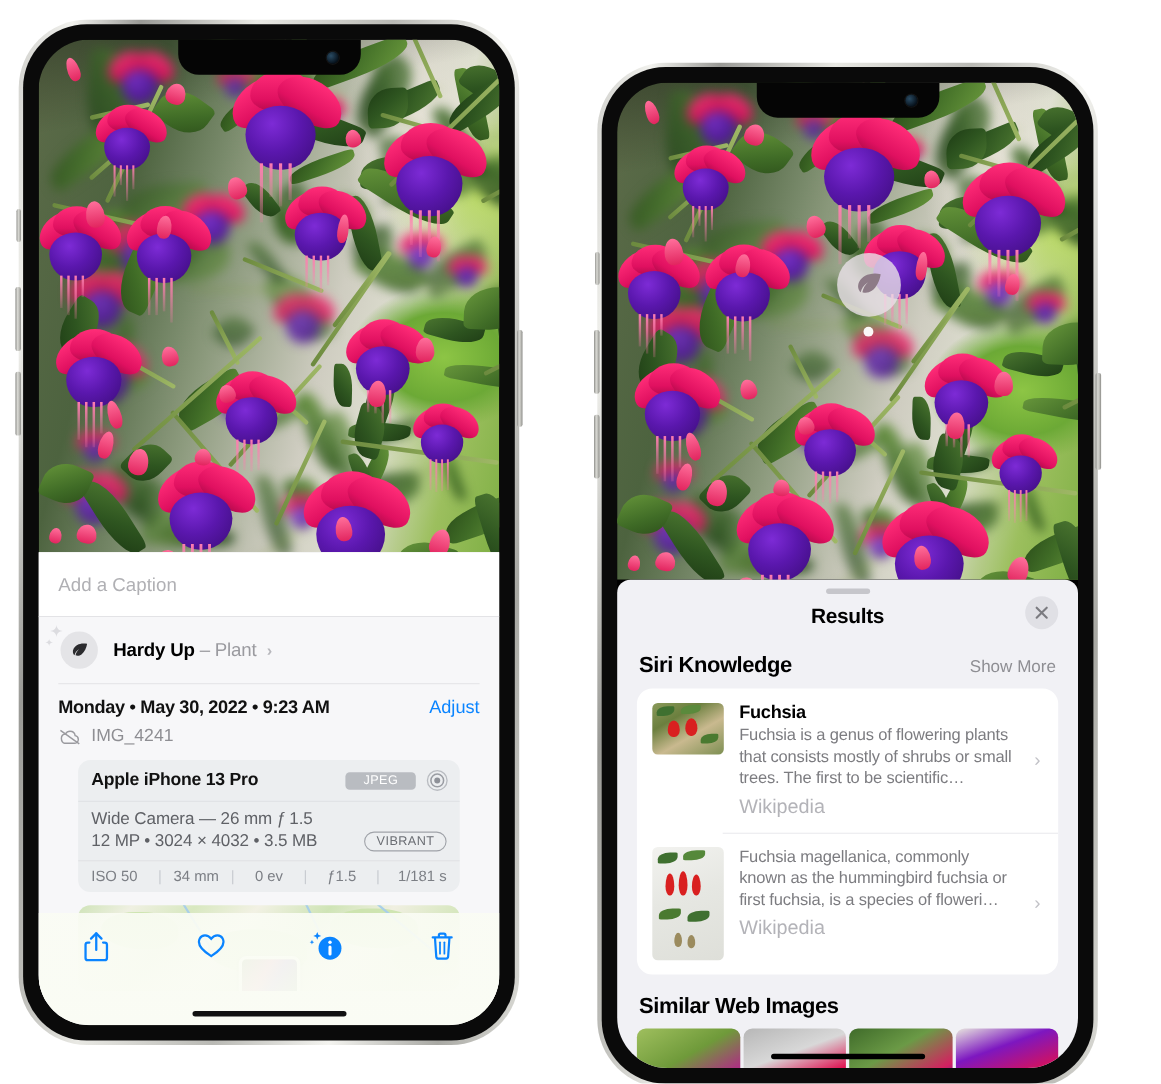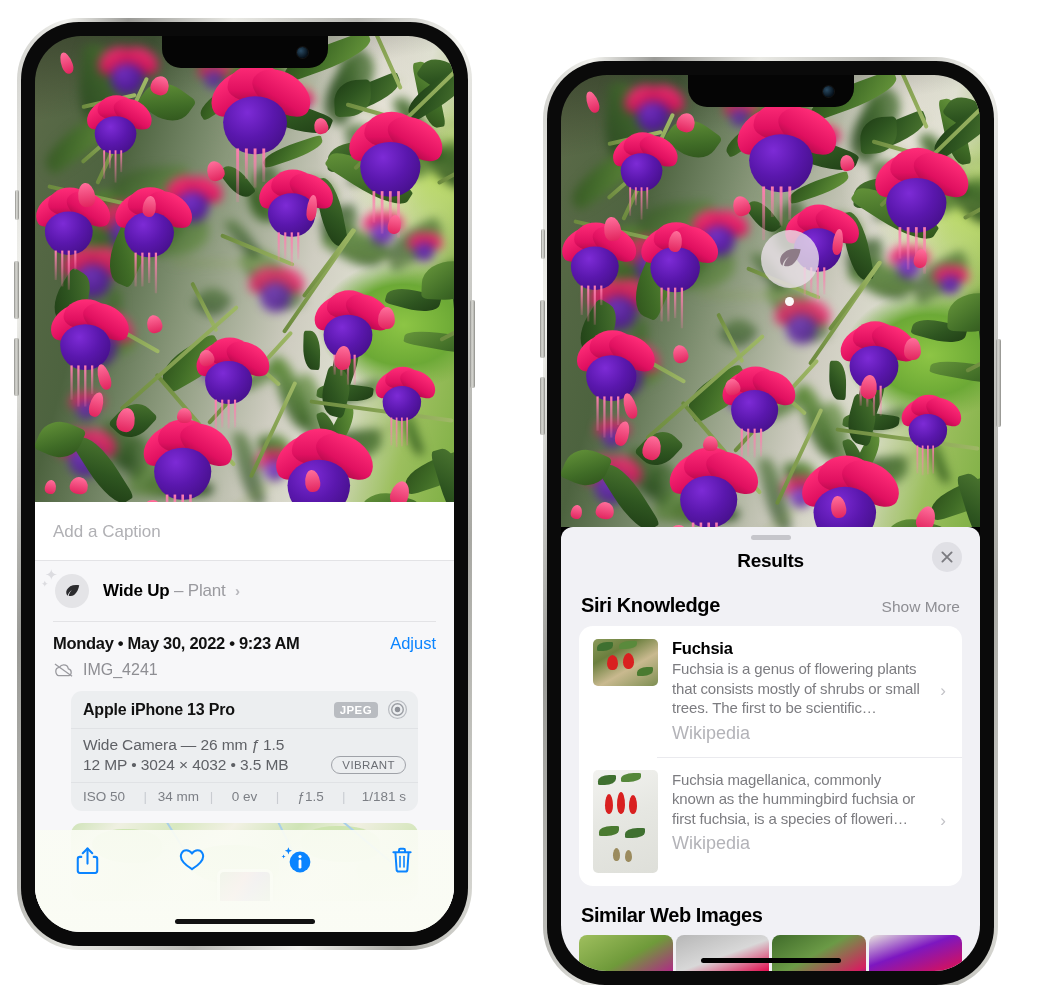--- a/index.html
+++ b/index.html
@@ -83,22 +83,22 @@
   .meta-sep{height:1px;background:#e3e3e6;margin:0 0 12px 0;}
   .date-row{display:flex;align-items:baseline;justify-content:space-between;}
   .date-txt{font-size:16.5px;font-weight:700;color:#111;letter-spacing:-.3px;}
   .adjust{font-size:16.5px;color:#0a84ff;}
   .file-row{display:flex;align-items:center;gap:9px;margin-top:8px;color:#8e8e93;font-size:16px;}
   .cam-card{margin:12px 18px 0 18px;background:#eceef0;border-radius:11px;overflow:hidden;}
   .cam-head{display:flex;align-items:center;justify-content:space-between;
             padding:8px 10px 8px 12px;border-bottom:1px solid #e0e2e5;}
   .cam-name{font-size:16px;font-weight:700;color:#111;letter-spacing:-.2px;}
   .cam-head-right{display:flex;align-items:center;gap:9px;}
-  .jpeg{background:#b9bcc1;color:#fff;font-size:11.5px;font-weight:700;
-        padding:2px 6px;border-radius:4px;letter-spacing:.4px;}
+  .jpeg{background:#b9bcc1;color:#fff;font-size:11.5px;font-weight:400;
+        padding:2px 16px;border-radius:4px;letter-spacing:.4px;}
   .cam-body{padding:7px 12px 8px 12px;}
   .cam-line{font-size:15.5px;color:#5f6166;letter-spacing:-.1px;}
   .cam-line2{display:flex;align-items:center;justify-content:space-between;margin-top:2px;}
   .vibrant{border:1px solid #9fa2a8;color:#6b6e74;font-size:11.5px;
            padding:2px 10px;border-radius:10px;letter-spacing:.4px;}
   .exif{display:flex;align-items:center;padding:6px 12px 7px 12px;
         border-top:1px solid #e0e2e5;color:#7c7f85;font-size:13.5px;}
   .exif span{flex:1;text-align:center;}
   .exif span:first-child{text-align:left;}
   .exif span:last-child{text-align:right;}
@@ -511,21 +511,21 @@
 
         <div class="lookup-row">
           <div class="leaf-circle">
             <span class="sparkle sp1">✦</span>
             <span class="sparkle sp2">✦</span>
             <svg width="19" height="19" viewBox="0 0 24 24" aria-hidden="true">
               <path d="M20.5 4.2c-7.6-1.6-13.4 1.3-15.6 5.6-1.6 3.1-.7 6.2 1.1 7.6.4-2.6 2.1-5.4 5.3-7.4-2.2 2-3.6 4.5-4.1 7.3 2 .8 4.8.5 6.8-1 3.6-2.6 5.7-7.3 6.5-12.1z" fill="#2b2b2e"></path>
             </svg>
           </div>
           <div class="lookup-txt">
-            <span>Wide Up</span>
+            <span>Hardy Up</span>
             <span class="sub">–</span>
             <span class="sub">Plant</span>
             <span class="chev">›</span>
           </div>
         </div>
 
         <div class="meta-block">
           <div class="meta-sep"></div>
           <div class="date-row">
             <div class="date-txt">Monday • May 30, 2022 • 9:23 AM</div>

